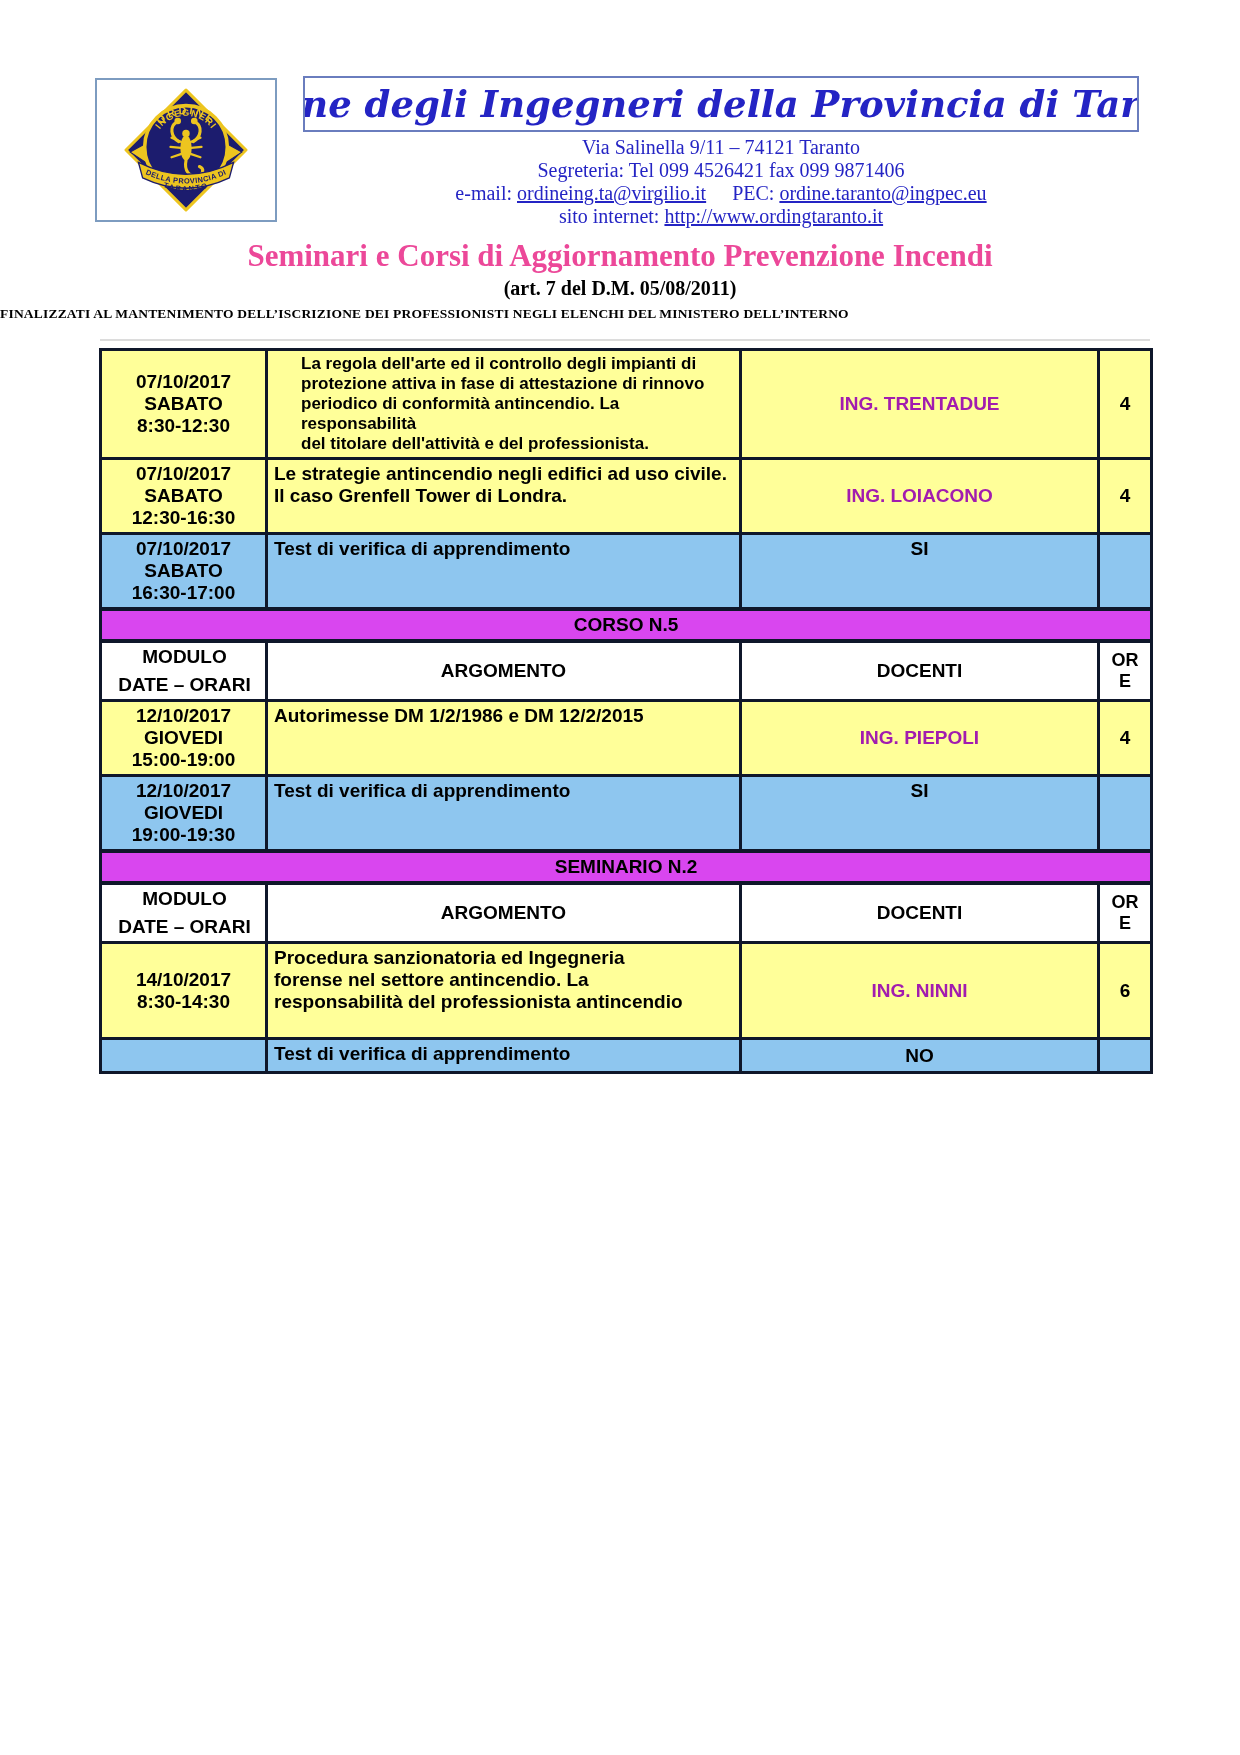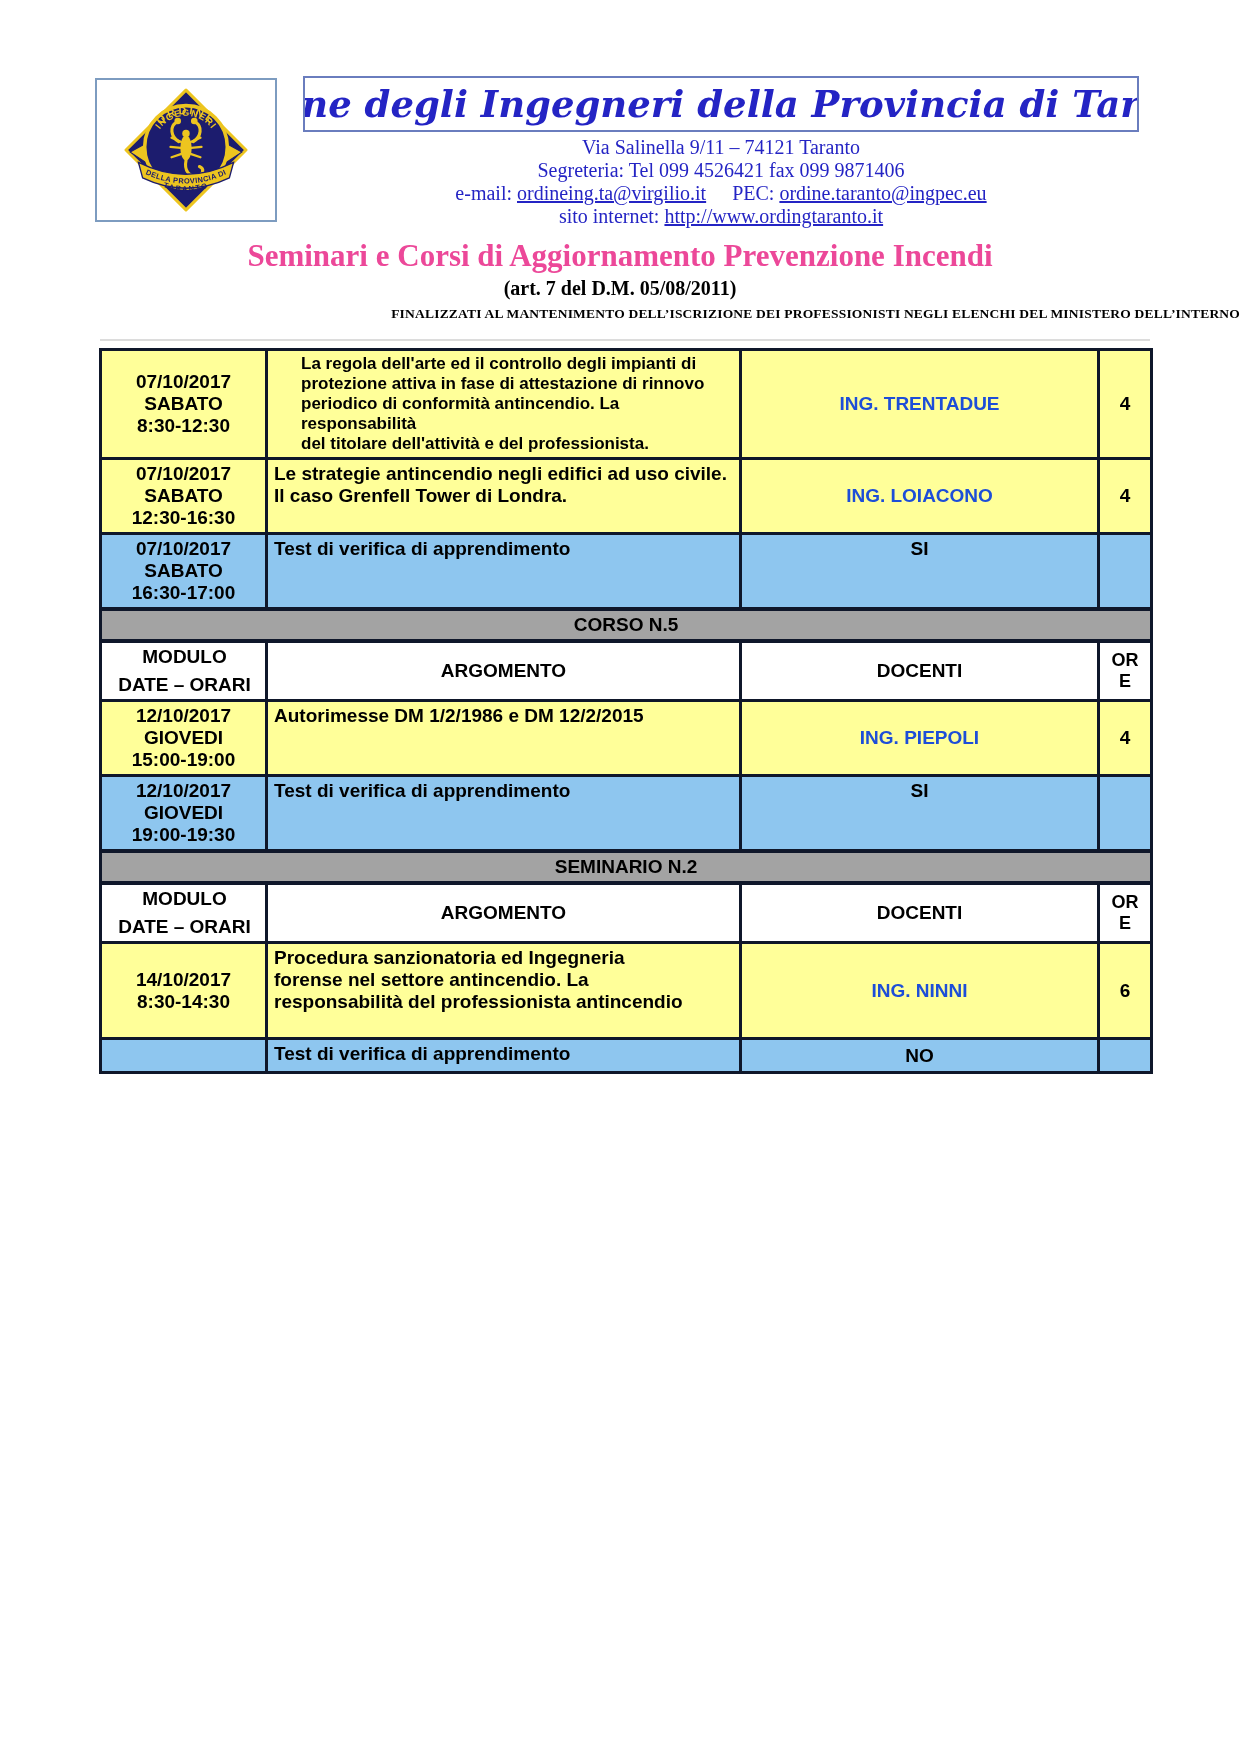--- a/index.html
+++ b/index.html
@@ -54,21 +54,21 @@
     font-weight:bold; font-size:31px; color:#ec4899;
   }
   .title-sub {
     position:absolute; top:277px; left:0; width:100%;
     text-align:center;
     font-family:"Liberation Serif", serif;
     font-weight:bold; font-size:20px; color:#000;
   }
   .title-note {
     position:absolute; top:306px; left:0; width:100%;
-    text-align:right;
+    text-align:left;
     font-family:"Liberation Serif", serif;
     font-weight:bold; font-size:13.5px; color:#000;
     letter-spacing:0.2px;
   }
   .pre-table-rule {
     position:absolute; top:339px; left:100px; width:1050px; height:2px;
     background:#dcdcdc;
   }
 
   
@@ -83,37 +83,37 @@
     padding:3px 6px;
     font-weight:bold;
     font-size:19px;
     line-height:22px;
     color:#000;
     overflow:hidden;
   }
   tr.yellow td { background:#ffff99; }
   tr.blue td   { background:#8ec6ef; }
   tr.band td   {
-    background:#a3a3a3;
+    background:#d946ef;
     text-align:center;
     vertical-align:middle;
     border-top-width:4px; border-bottom-width:4px;
   }
   tr.hdr td { background:#ffffff; }
 
   .h86{height:86px} .h64{height:64px} .h74{height:74px}
   .h32{height:32px} .h54{height:54px} .h70{height:70px}
   .h96{height:96px} .h34{height:34px}
 
   td.c-date { text-align:center; vertical-align:middle; white-space:pre-line; padding-top:4px; }
   tr.blue td.c-date { vertical-align:top; }
   td.c-arg  { text-align:left; vertical-align:top; white-space:pre-line; padding-left:9px; }
   td.c-arg.small { font-size:17px; line-height:20px;padding-left:33px; }
   td.c-doc  { text-align:center; vertical-align:middle; }
-  td.c-doc.red { color:#1d4ed8; }
+  td.c-doc.red { color:#a21caf; }
   tr.blue td.c-doc { vertical-align:top; }
   tr.h34 td.c-doc, tr.h34 td.c-date { vertical-align:middle; }
   td.c-ore  { text-align:center; vertical-align:middle; font-size:28px; padding:0; }
 
   td.c-hdr1 { vertical-align:middle; }
   .hdr1box { display:flex; flex-direction:column; justify-content:space-between; height:50px; padding-left:2px;align-items:center; }
   td.c-hdrc { text-align:center; vertical-align:middle; }
   td.c-hdro { text-align:center; vertical-align:middle; padding:0; }
   .orebox { width:30px; margin:0 auto; word-break:break-all; font-size:18px; line-height:21px; text-align:center; }
 

